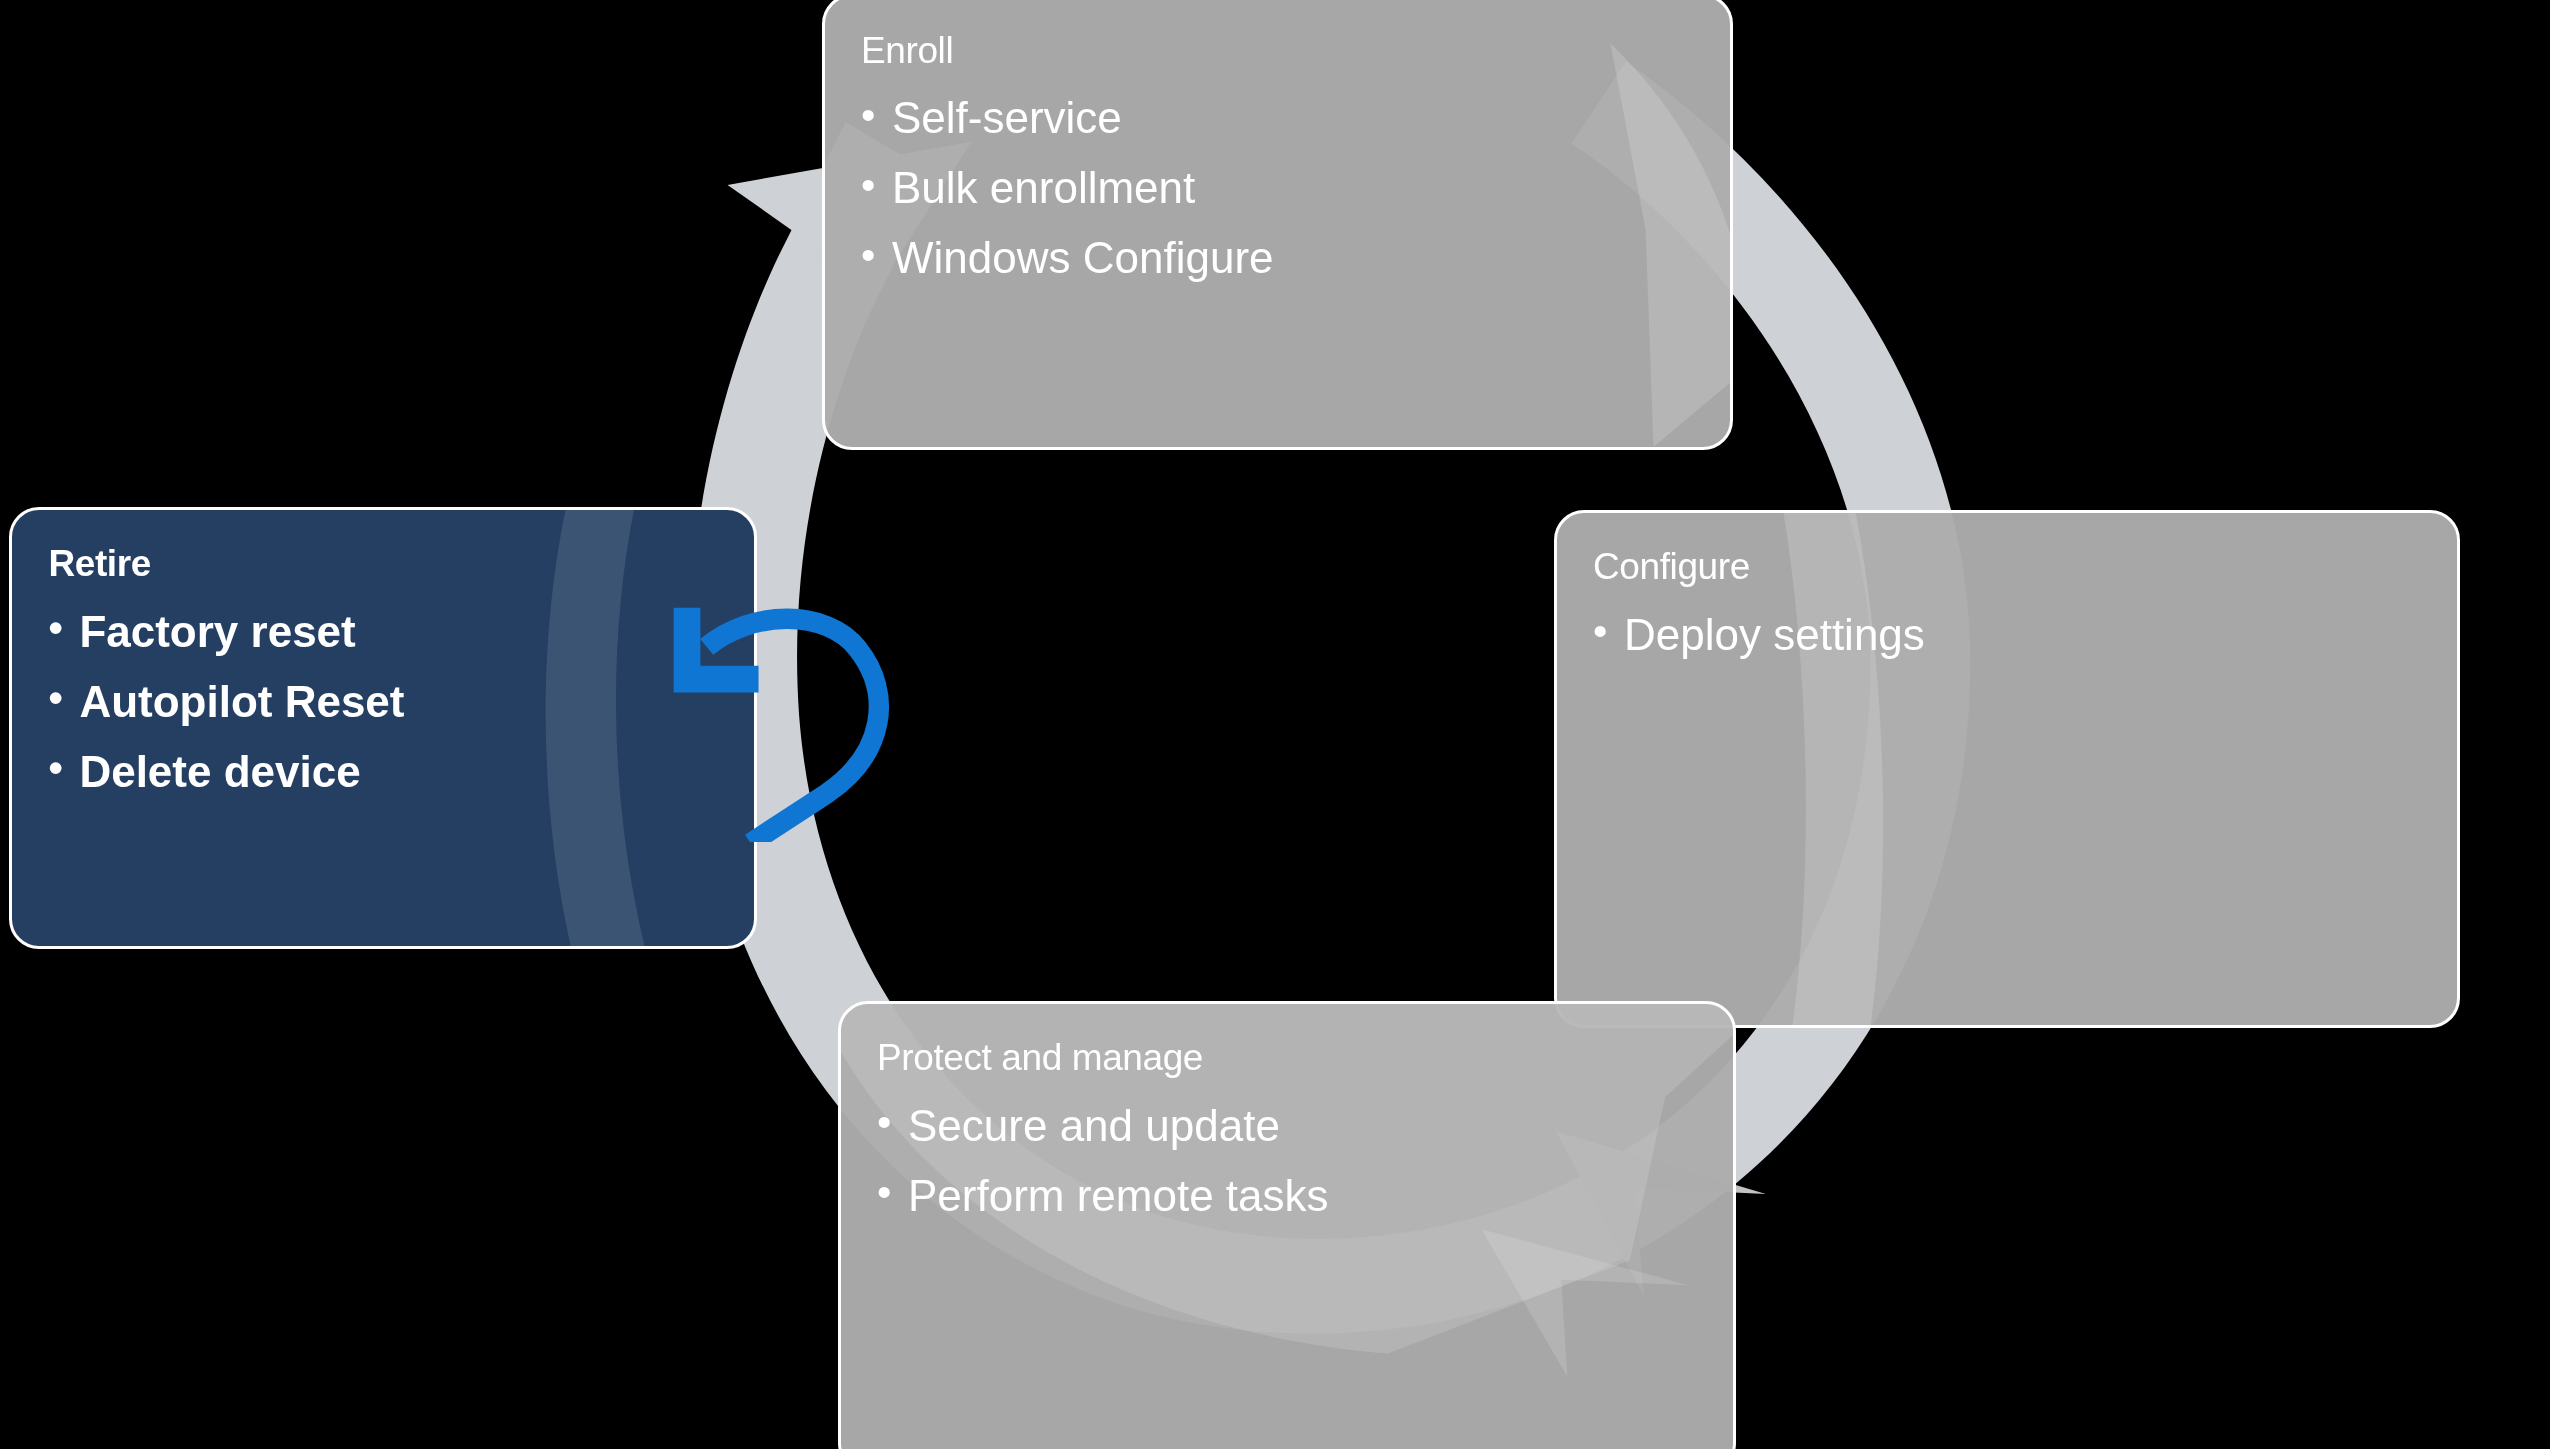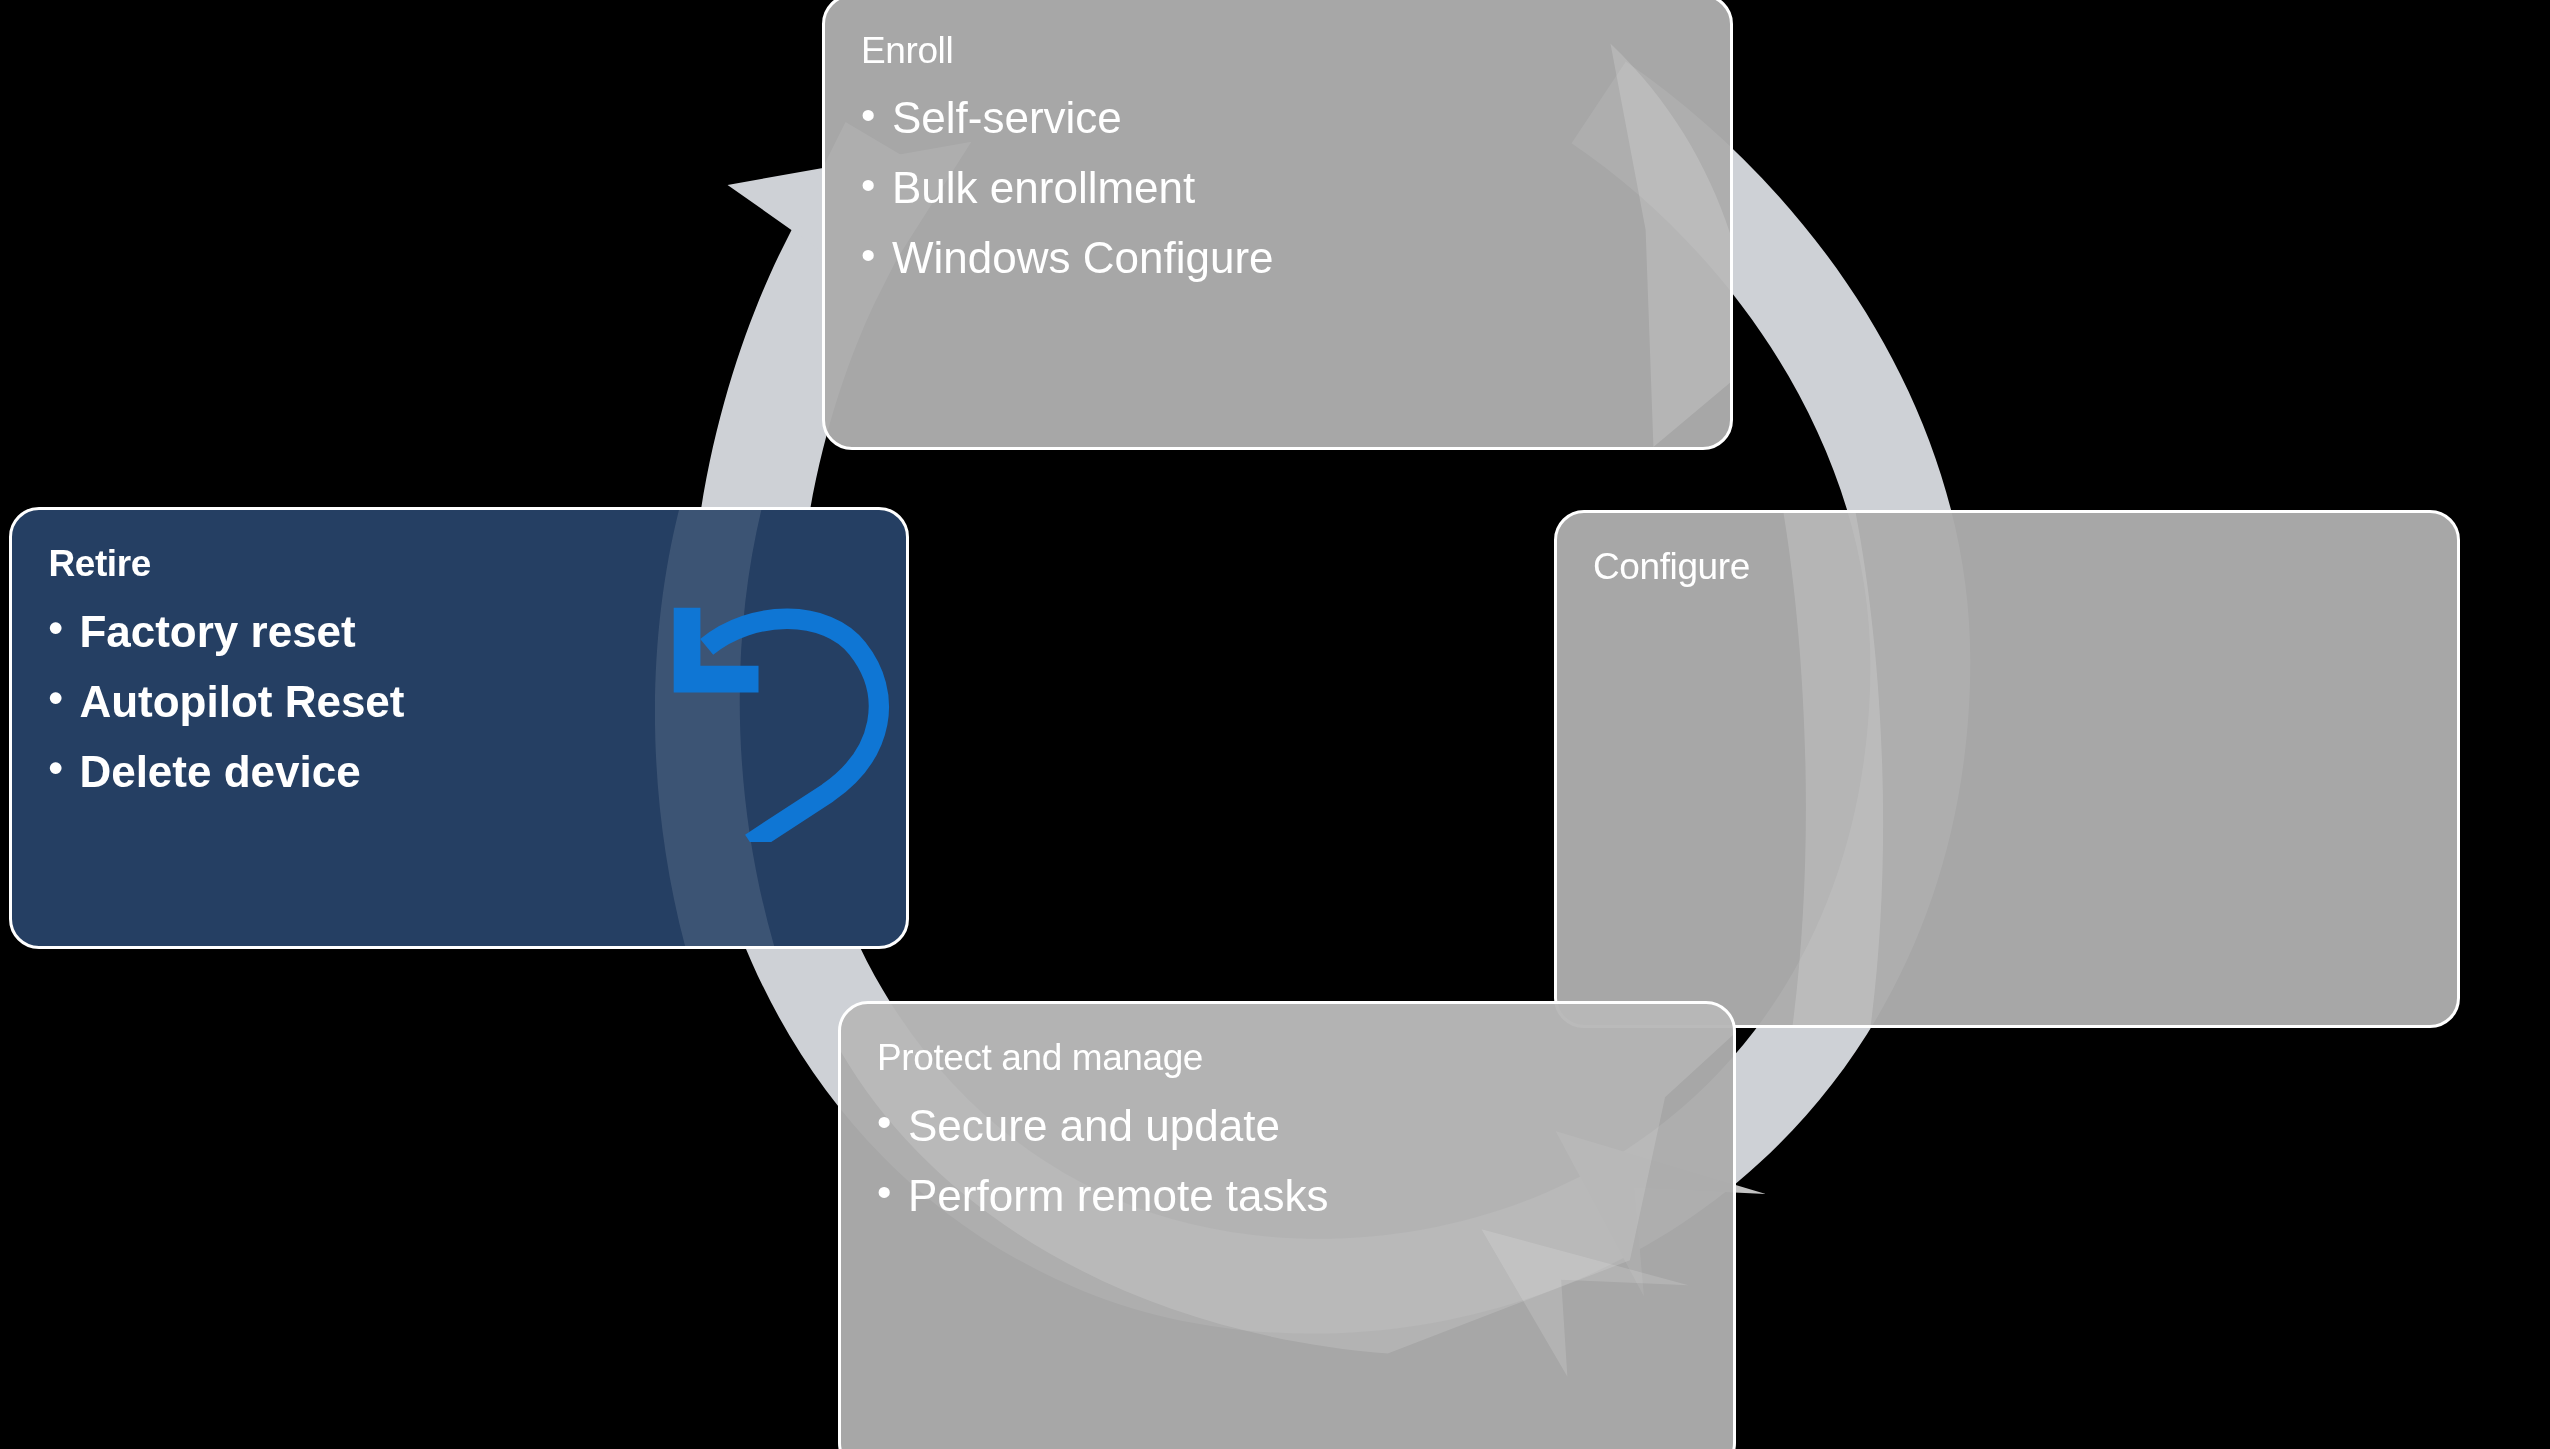--- a/index.html
+++ b/index.html
@@ -52,21 +52,21 @@
     position:absolute;left:0;top:-1.6px;
     font-size:41px;
   }
   .node.navy ul li{font-weight:700;}
   .node.navy .title{font-weight:700;}
 
   
   #node-enroll   {left:822px; top:-6.3px;    width:911px; height:456px;}
   #node-configure{left:1554px; top:510px;   width:906px; height:518px;}
   #node-protect  {left:838px; top:1001px;  width:898px; height:472px;}
-  #node-retire   {left:9.4px;   top:507px;   width:900px; height:442px;}
+  #node-retire   {left:9.4px;   top:507px;   width:748px; height:442px;}
 
   
   .node .content{position:relative;z-index:3;}
   .ribbon-inside{position:absolute;left:0;top:0;width:100%;height:100%;z-index:1;pointer-events:none;}
 
   
   #undo-icon{
     position:absolute;
     left:658px;top:590px;
     width:267px;height:252px;
@@ -129,20 +129,21 @@
     </div>
   </div>
 
   <div class="node grey" id="node-configure">
     <svg class="ribbon-inside" viewBox="0 0 1152 552" preserveAspectRatio="none" xmlns="http://www.w3.org/2000/svg">
       <path d="M 380,-10 C 420,160 430,380 400,562 L 300,562 C 330,380 322,160 288,-10 Z" fill="#ffffff" opacity="0.17"></path>
     </svg>
     <div class="content">
       <div class="title">Configure</div>
       <ul>
+        <li>Deploy settings</li>
       </ul>
     </div>
   </div>
 
   <div class="node grey" id="node-protect">
     <svg class="ribbon-inside" viewBox="0 0 1142 600" preserveAspectRatio="none" xmlns="http://www.w3.org/2000/svg">
       <path d="M -40,-20 C 60,230 330,420 700,450 L 1010,330 L 1055,120 L 1142,40 L 1142,-20 Z" fill="#ffffff" opacity="0.14"></path>
       <path d="M 820,290 L 930,480 L 922,355 L 1085,362 Z" fill="#ffffff" opacity="0.14"></path>
     </svg>
     <div class="content">

